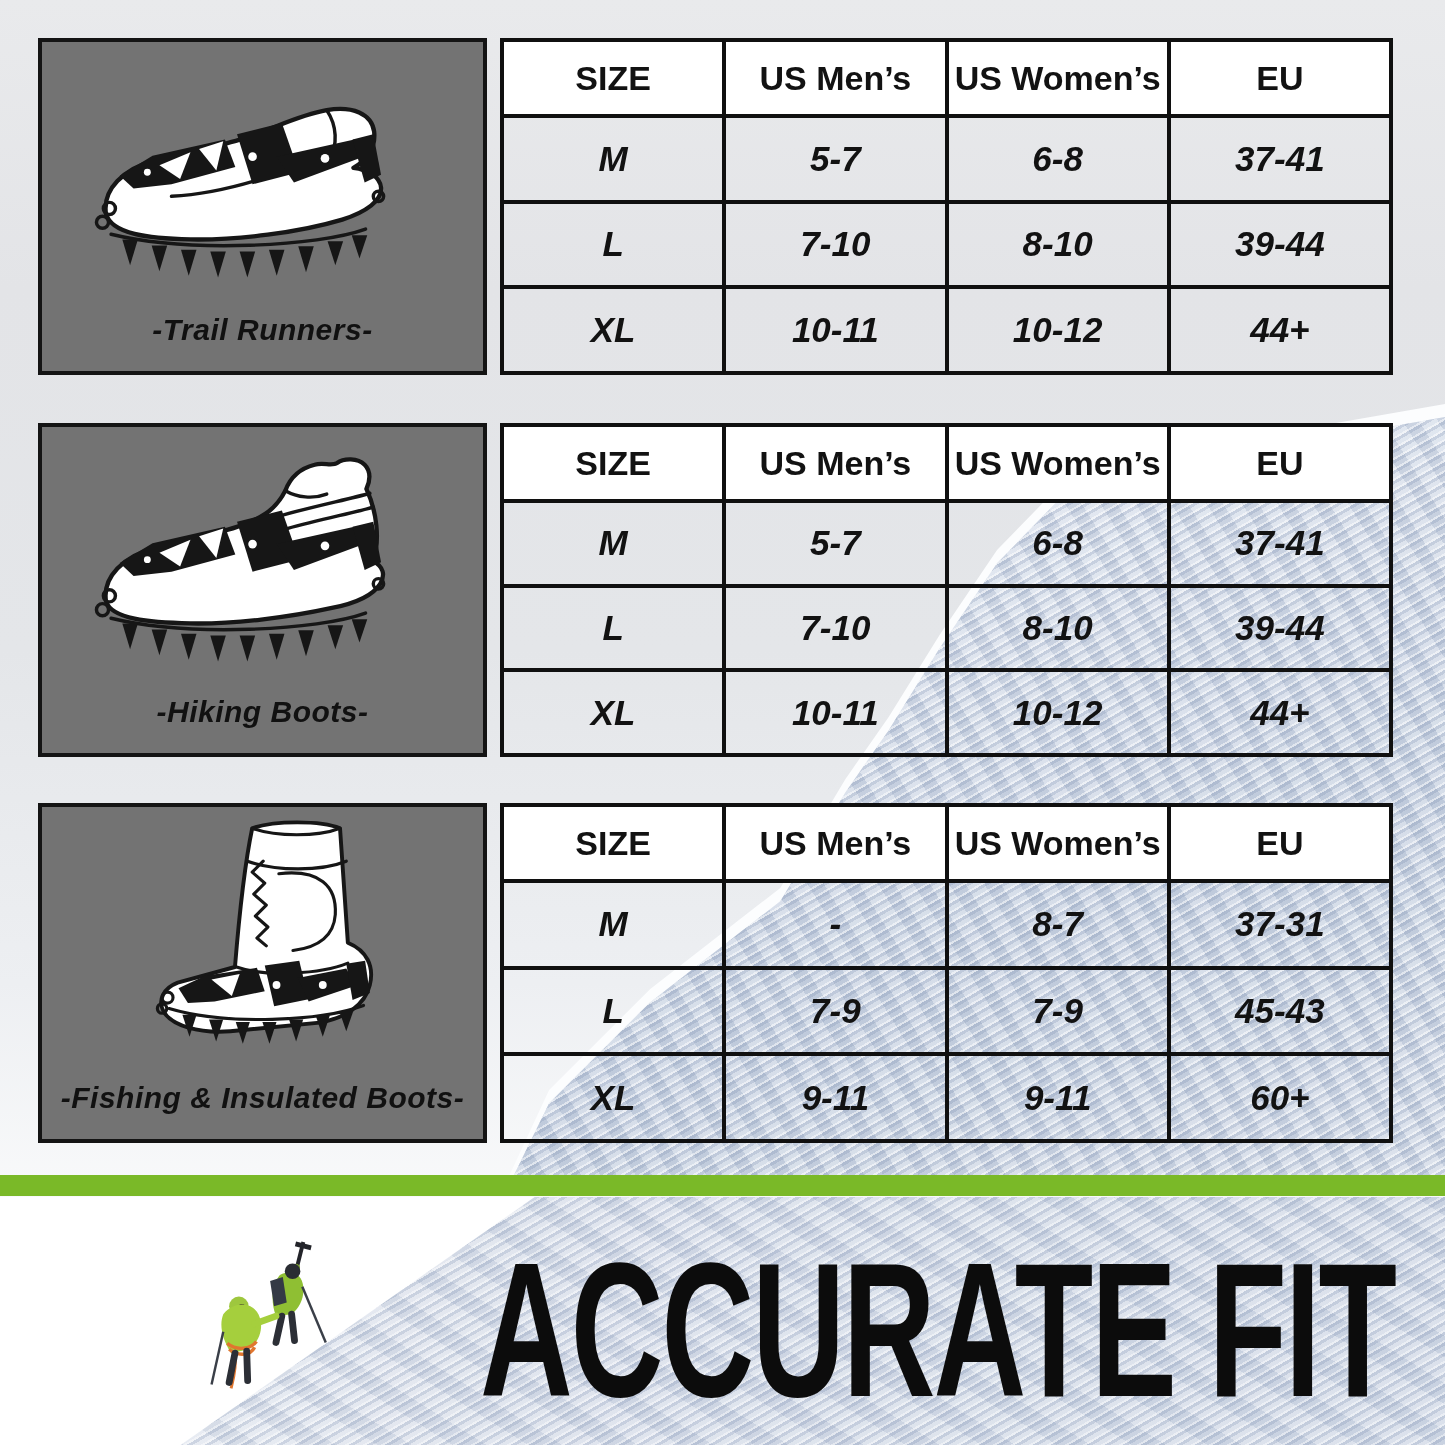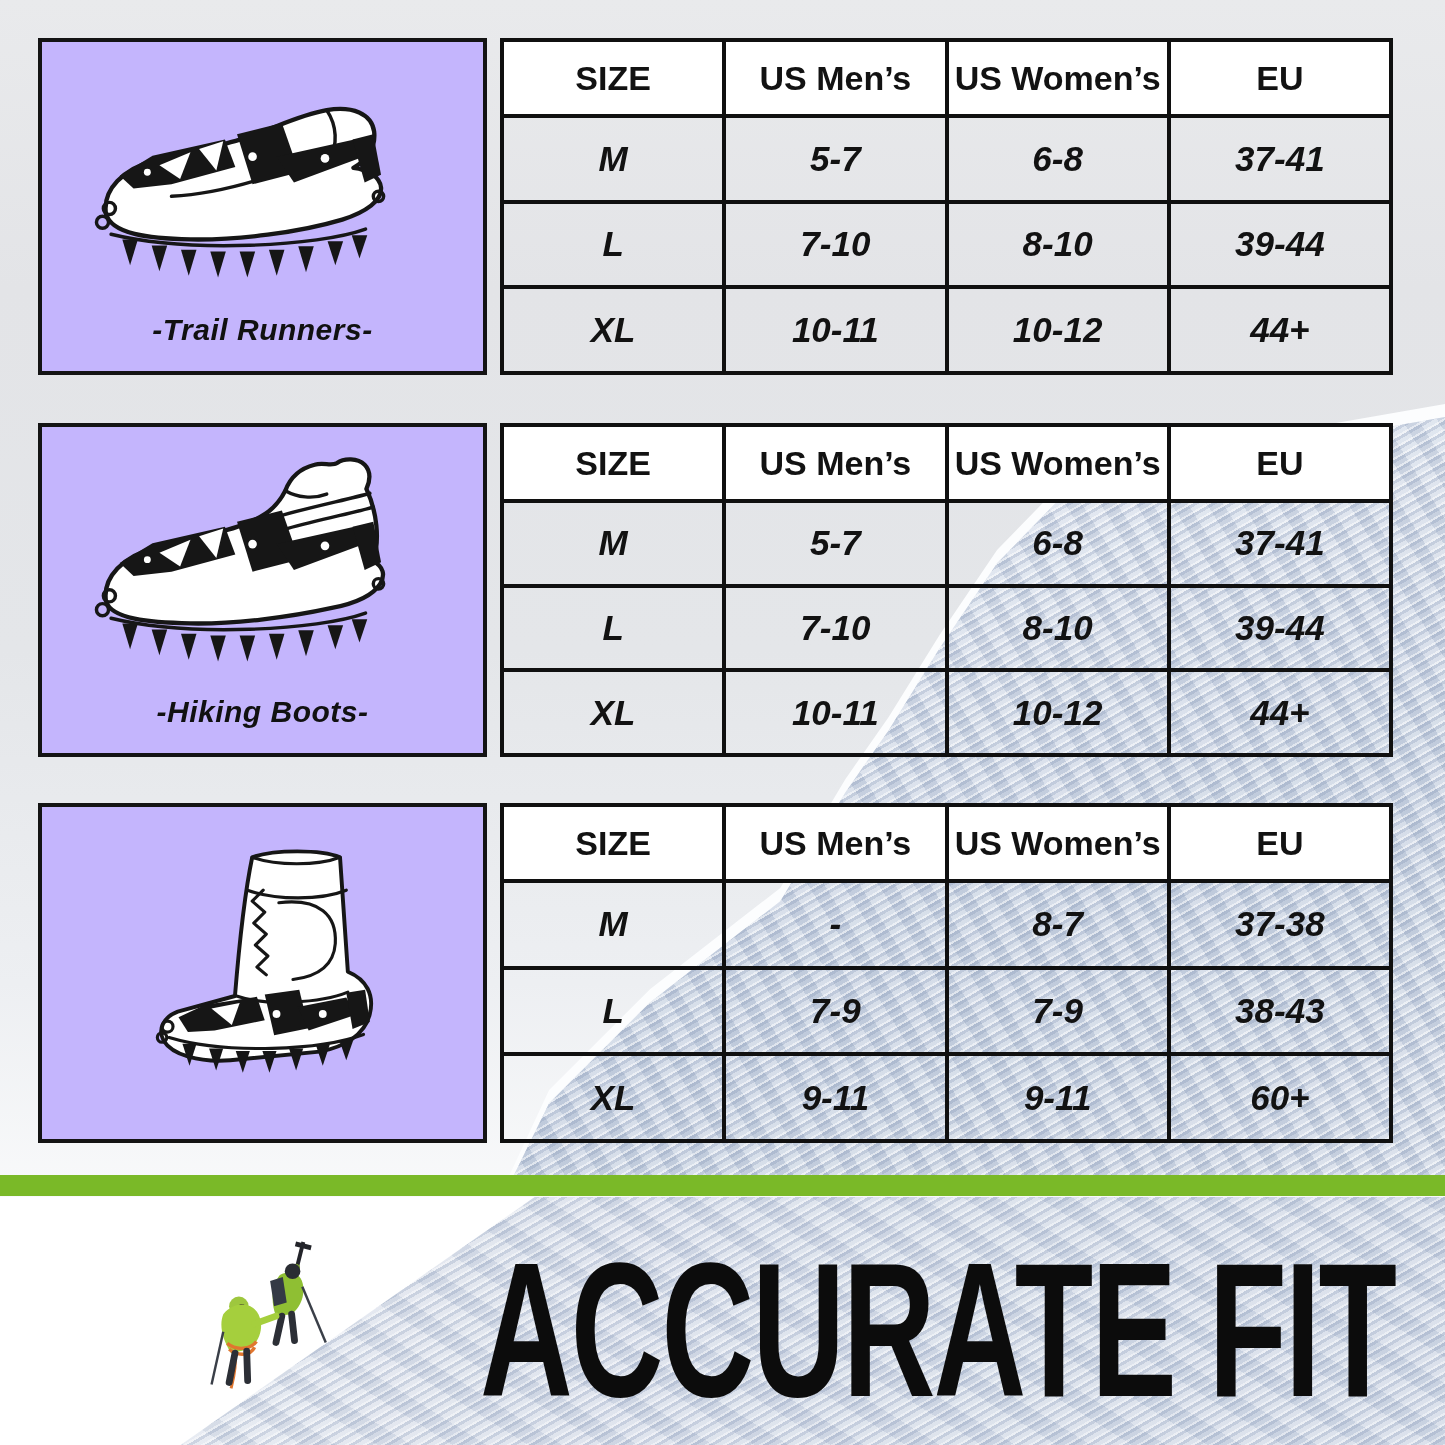--- a/index.html
+++ b/index.html
@@ -38,21 +38,21 @@
     clip-path:polygon(0 0,37% 0,12.5% 100%,0 100%);
   }
   .green-stripe{
     position:absolute;left:0;top:1175px;width:1445px;height:21px;
     background:#7ab928;
   }
   
   .section{position:absolute;left:0;width:1445px;}
   .illus-box{
     position:absolute;left:38px;top:0;width:449px;height:100%;
-    background:#c4b5fd;border:4px solid #141414;box-sizing:border-box;
+    background:#737373;border:4px solid #141414;box-sizing:border-box;
     display:flex;flex-direction:column;align-items:center;justify-content:flex-end;
   }
   .illus-box svg.shoe{width:88%;height:auto;flex:0 1 auto;margin:auto 0;}
   .illus-label{
     font-size:30px;font-weight:bold;font-style:italic;color:#111;
     margin:0 0 24px 0;letter-spacing:.5px;white-space:nowrap;
   }
   .size-table{
     position:absolute;left:500px;top:0;width:893px;
     border-collapse:collapse;table-layout:fixed;
@@ -229,42 +229,43 @@
         <circle class="dt" cx="104" cy="238" r="7"></circle>
         <circle class="dt" cx="97" cy="252" r="6"></circle>
         <path class="bk" d="M123,260 L141,260 L132,288 Z"></path>
         <path class="bk" d="M157,266 L175,266 L166,294 Z"></path>
         <path class="bk" d="M191,269 L209,269 L200,297 Z"></path>
         <path class="bk" d="M225,269 L243,269 L234,297 Z"></path>
         <path class="bk" d="M259,266 L277,266 L268,294 Z"></path>
         <path class="bk" d="M293,261 L311,261 L302,288 Z"></path>
         <path class="bk" d="M323,255 L341,255 L332,281 Z"></path>
       </svg>
+      <div class="illus-label">-Fishing &amp; Insulated Boots-</div>
     </div>
     <table class="size-table" style="height:340px">
       <thead>
         <tr>
           <th>SIZE</th>
           <th>US Men’s</th>
           <th>US Women’s</th>
           <th>EU</th>
         </tr>
       </thead>
       <tbody>
         <tr>
           <td>M</td>
           <td>-</td>
           <td>8-7</td>
-          <td>37-38</td>
+          <td>37-31</td>
         </tr>
         <tr>
           <td>L</td>
           <td>7-9</td>
           <td>7-9</td>
-          <td>38-43</td>
+          <td>45-43</td>
         </tr>
         <tr>
           <td>XL</td>
           <td>9-11</td>
           <td>9-11</td>
           <td>60+</td>
         </tr>
       </tbody>
     </table>
   </div>

